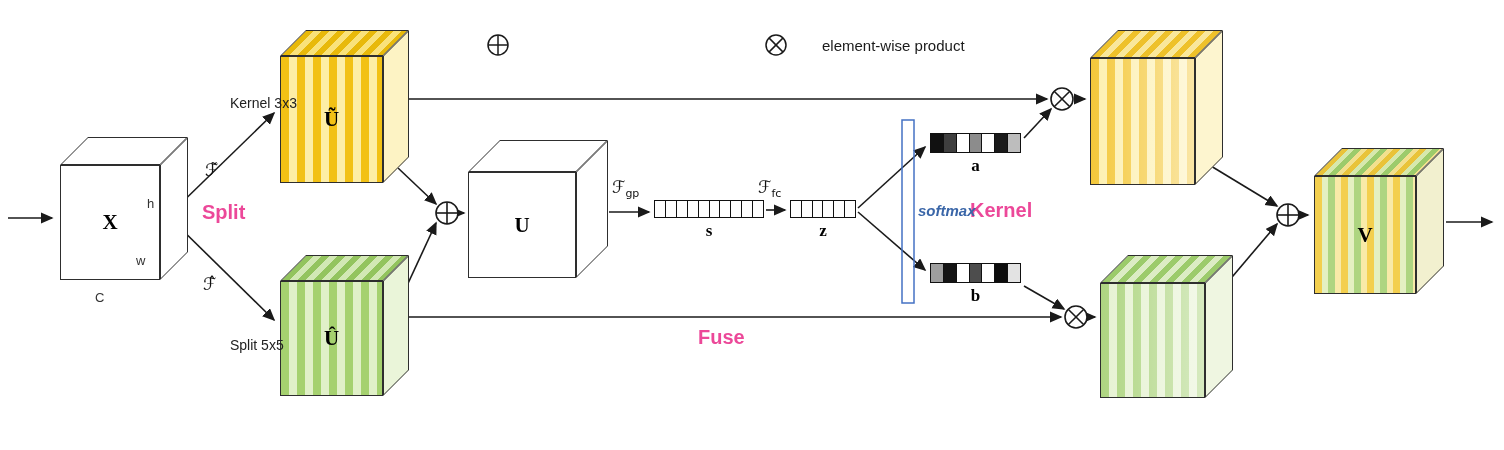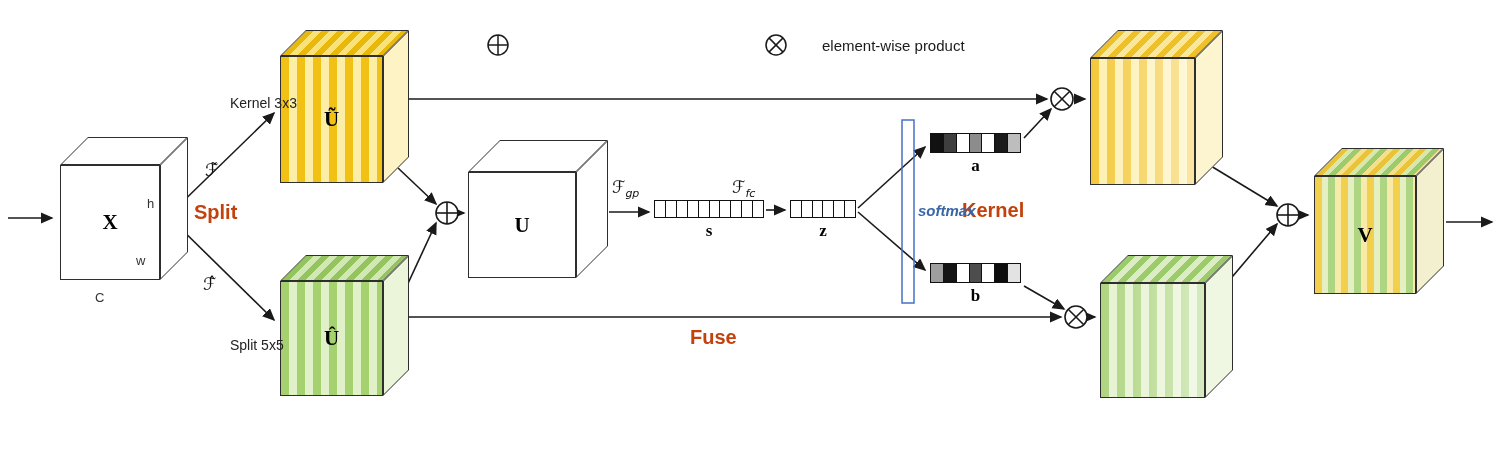--- a/index.html
+++ b/index.html
@@ -1,25 +1,25 @@
 <!DOCTYPE html>
 <html><head>
 <meta charset="utf-8">
 <style>
   html,body{margin:0;padding:0;background:#ffffff;}
   #fig{position:relative;width:1504px;height:450px;background:#ffffff;overflow:hidden;
        font-family:"Liberation Sans",sans-serif;}
   #connectors{position:absolute;left:0;top:0;width:1504px;height:450px;}
 
   .lbl{position:absolute;color:#111;white-space:nowrap;}
-  .stage{font:bold 20px "Liberation Sans",sans-serif;color:#c2410c;}
+  .stage{font:bold 20px "Liberation Sans",sans-serif;color:#ec4899;margin-left:8px;}
   .kernel{font:14px "Liberation Sans",sans-serif;color:#222;margin-left:44px;}
   .dim{font:13px "Liberation Sans",sans-serif;color:#333;}
   .mathcal{font:17px "DejaVu Sans","DejaVu Serif",sans-serif;color:#111;}
-  .mathcal .sub{font-size:11px;vertical-align:-4px;font-style:italic;text-align:right;}
+  .mathcal .sub{font-size:11px;vertical-align:-4px;text-align:right;}
   .vlabel{font:bold 17px "Liberation Serif",serif;text-align:center;color:#000;}
   .softmax{font:italic bold 15px "Liberation Sans",sans-serif;color:#3a66a8;}
   .legend-text{font:15px "Liberation Sans",sans-serif;color:#1a1a1a;}
   .caption{position:absolute;left:0;right:0;top:411px;text-align:center;
            font:20px "Liberation Serif",serif;color:#000;}
 
   
   .cube{position:absolute;width:calc(var(--w) + var(--d));height:calc(var(--h) + var(--d));}
   .cube .face{position:absolute;box-sizing:border-box;border:1.2px solid #2e2e2e;}
   .cube .front{left:0;top:var(--d);width:var(--w);height:var(--h);}
@@ -229,21 +229,21 @@
 
   <div class="lbl kernel" style="left:186px;top:95px;">Kernel 3x3</div>
   <div class="lbl kernel" style="left:186px;top:337px;">Split 5x5</div>
 
   <div class="lbl mathcal" style="left:205px;top:160px;">ℱ̃</div>
   <div class="lbl mathcal" style="left:203px;top:274px;">ℱ̂</div>
 
   <div class="lbl mathcal" style="left:612px;top:177px;">
     <span>ℱ</span><span class="sub">gp</span>
   </div>
-  <div class="lbl mathcal" style="left:732px;top:177px;">
+  <div class="lbl mathcal" style="left:758px;top:177px;">
     <span>ℱ</span><span class="sub">fc</span>
   </div>
 
   <div class="lbl softmax" style="left:918px;top:202px;">softmax</div>
 
   <div class="lbl legend-text" style="left:822px;top:37px;">element-wise product</div>
 
 </div>
 
 </body></html>

